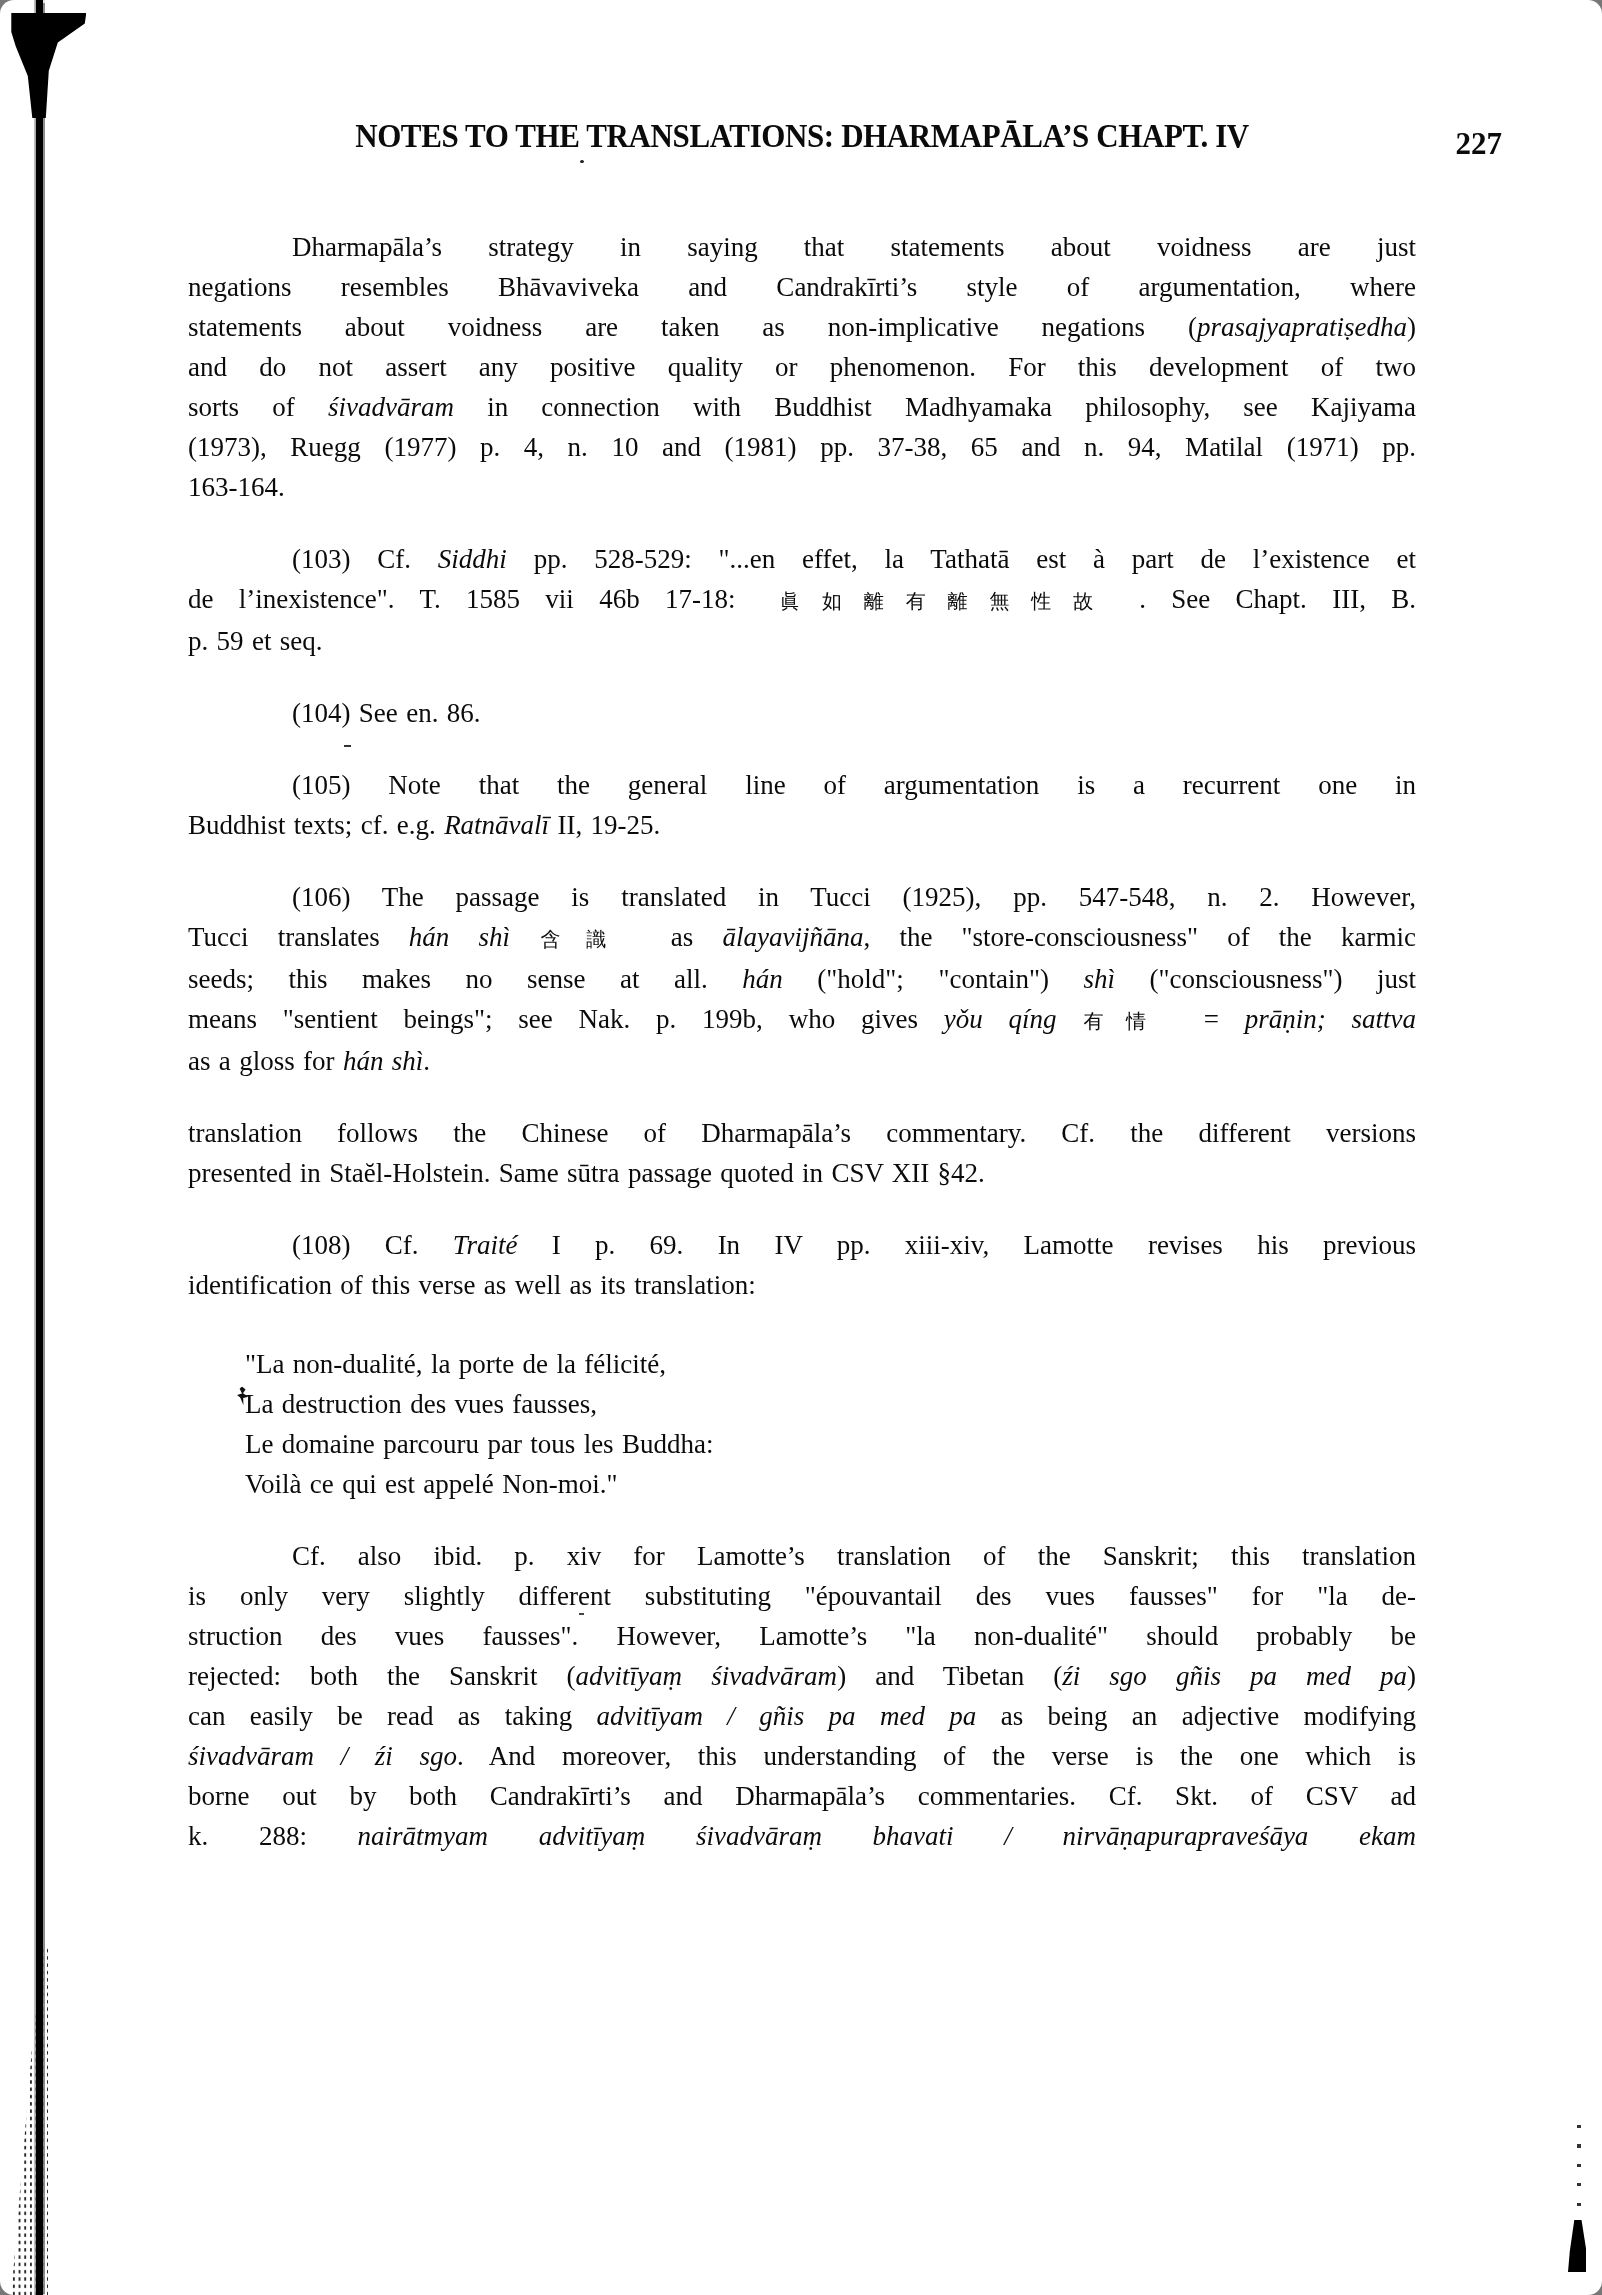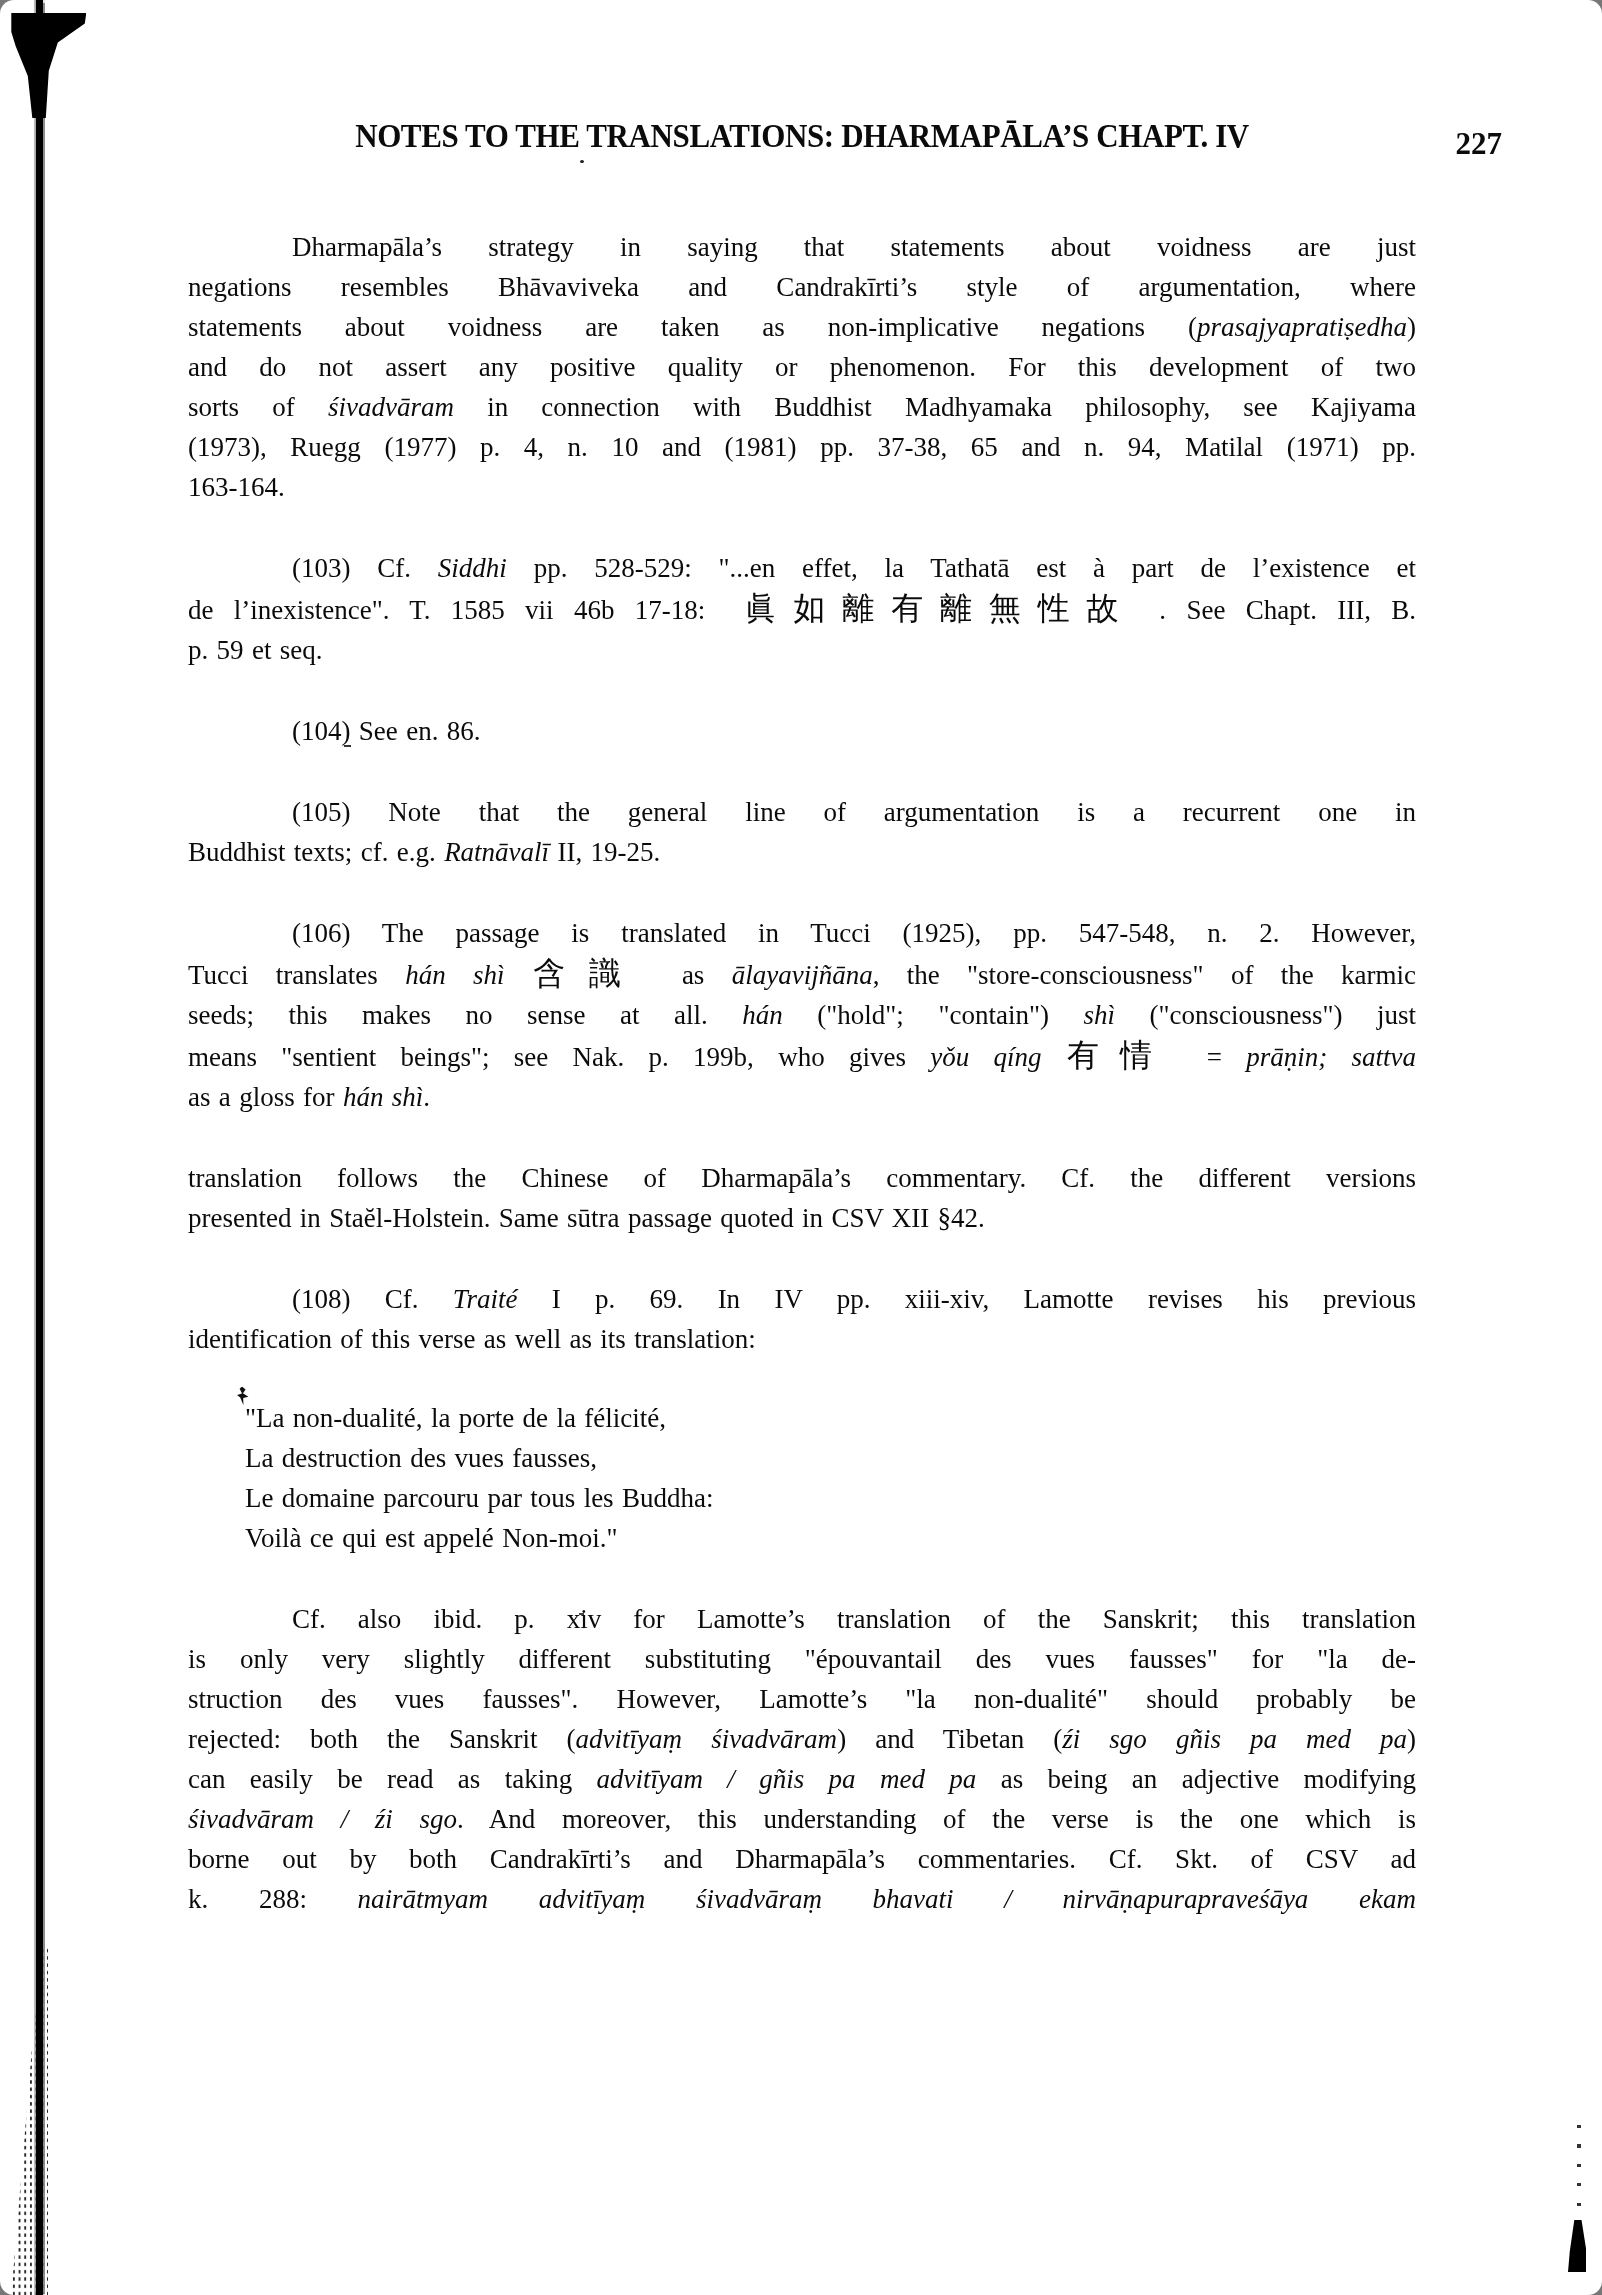--- a/index.html
+++ b/index.html
@@ -40,31 +40,31 @@
   }
   
   .body-text {
     position: relative;
     margin: 70px 186px 0 188px;
     width: 1228px;
     font-size: 27px;
     line-height: 40px;
     word-spacing: 1.6px;
   }
-  .block { margin-top: 41px; }
+  .block { margin-top: 32px; }
   .block:first-child { margin-top: 0; }
   .line { min-height: 40px; }
   .line.jl { text-align: justify; text-align-last: justify; }
   .line.indent { text-indent: 104px; }
   .verse { margin-left: 57px; margin-top: 39px; }
   .verse .line { text-align: left; }
   i { font-style: italic; }
   .cjk {
     font-style: normal;
-    font-size: 32px;
+    font-size: 20px;
     margin: 0 9.7px;
     letter-spacing: 4.9px;
   }
   .cjk.pad { margin: 0 24px 0 27.5px; }
   
   .art { position: absolute; pointer-events: none; }
   .art-corner {
     left: 11.3px; top: 13px; width: 75px; height: 105px;
     background: #000;
     clip-path: polygon(0 0, 100% 0, 98% 10%, 62% 28%, 50% 55%, 46% 100%, 28% 100%, 22% 60%, 6% 32%, 0 18%);

